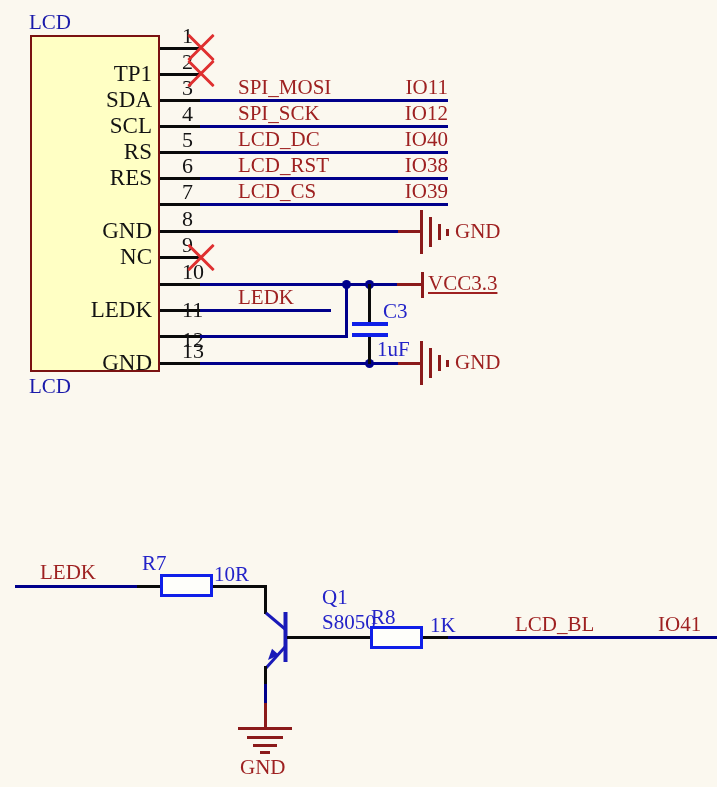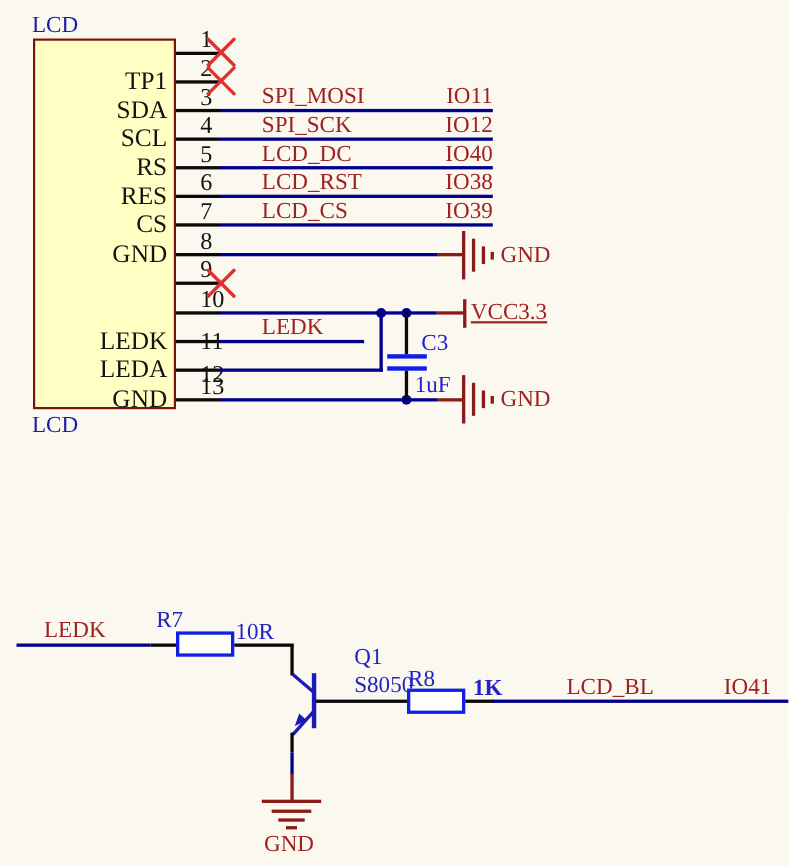--- a/index.html
+++ b/index.html
@@ -54,24 +54,23 @@
   <div class="wh blk" style="left:160px;top:283px;width:40px;"></div>
   <div class="wh blk" style="left:160px;top:309px;width:40px;"></div>
   <div class="wh blk" style="left:160px;top:335px;width:40px;"></div>
   <div class="wh blk" style="left:160px;top:362px;width:40px;"></div>
 
   <div class="t pin-name" style="left:40px;top:61px;text-align:right;">TP1</div>
   <div class="t pin-name" style="left:40px;top:113px;">SCL</div>
   <div class="t pin-name" style="left:40px;top:87px;">SDA</div>
   <div class="t pin-name" style="left:40px;top:139px;">RS</div>
   <div class="t pin-name" style="left:40px;top:165px;">RES</div>
-  <div class="t pin-name" style="left:40px;top:191px;">CS</div>
   <div class="t pin-name" style="left:40px;top:218px;">GND</div>
+  <div class="t pin-name" style="left:40px;top:244px;">NC</div>
   <div class="t pin-name" style="left:40px;top:297px;">LEDK</div>
-  <div class="t pin-name" style="left:40px;top:323px;">LEDA</div>
   <div class="t pin-name" style="left:40px;top:350px;">GND</div>
 
   <div class="t pin-num" style="left:182px;top:26px;">1</div>
   <div class="t pin-num" style="left:182px;top:52px;">2</div>
   <div class="t pin-num" style="left:182px;top:78px;">3</div>
   <div class="t pin-num" style="left:182px;top:104px;">4</div>
   <div class="t pin-num" style="left:182px;top:130px;">5</div>
   <div class="t pin-num" style="left:182px;top:156px;">6</div>
   <div class="t pin-num" style="left:182px;top:182px;">7</div>
   <div class="t pin-num" style="left:182px;top:209px;">8</div>
@@ -165,21 +164,21 @@
     <rect x="33.5" y="12" width="4" height="50" fill="#1A1AB8"></rect>
     <line x1="35" y1="47" x2="16" y2="68" stroke="#1A1AB8" stroke-width="3"></line>
     <polygon points="18,60 29,55 22,48.7" fill="#1A1AB8"></polygon>
   </svg>
   <div class="t des" style="left:322px;top:587px;">Q1</div>
   <div class="t des" style="left:322px;top:612px;">S8050</div>
 
   <div class="wh blk" style="left:287px;top:636px;width:84px;"></div>
   <div class="res" style="left:370px;top:626px;"></div>
   <div class="t des" style="left:371px;top:607px;">R8</div>
-  <div class="t des" style="left:430px;top:615px;font-weight:bold;">1K</div>
+  <div class="t des" style="left:430px;top:615px;">1K</div>
   <div class="wh blk" style="left:423px;top:636px;width:26px;"></div>
   <div class="wh navy" style="left:448px;top:636px;width:269px;"></div>
   <div class="t net" style="left:515px;top:614px;">LCD_BL</div>
   <div class="t net" style="left:658px;top:614px;">IO41</div>
 
   <div class="wv blk" style="left:264px;top:666px;height:18px;"></div>
   <div class="wv navy" style="left:264px;top:684px;height:20px;"></div>
   <div class="wv mrn" style="left:264px;top:703px;height:26px;"></div>
   <div class="wh mrn" style="left:238px;top:727px;width:54px;"></div>
   <div class="wh mrn" style="left:247px;top:736px;width:36px;"></div>

